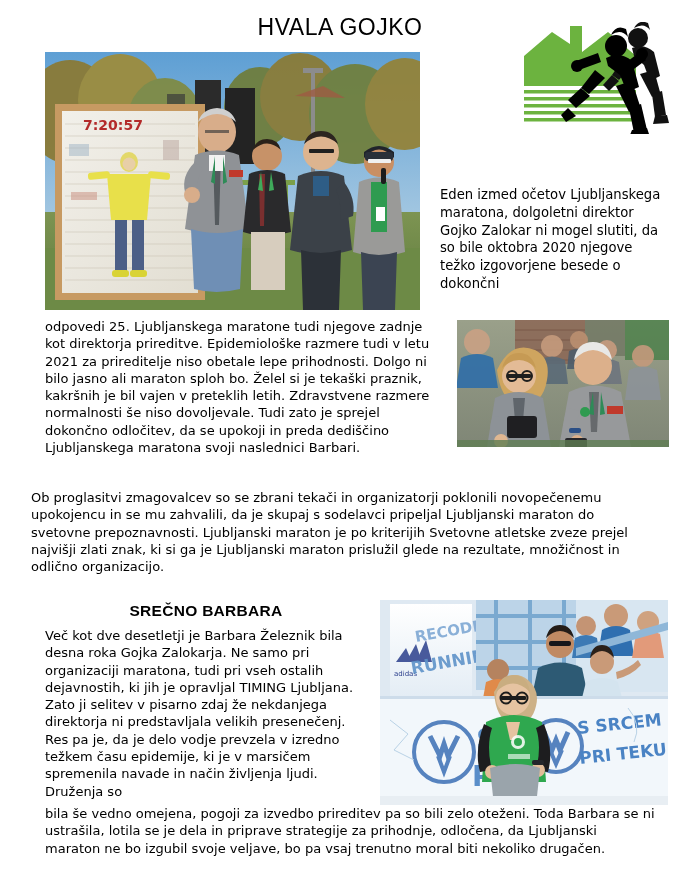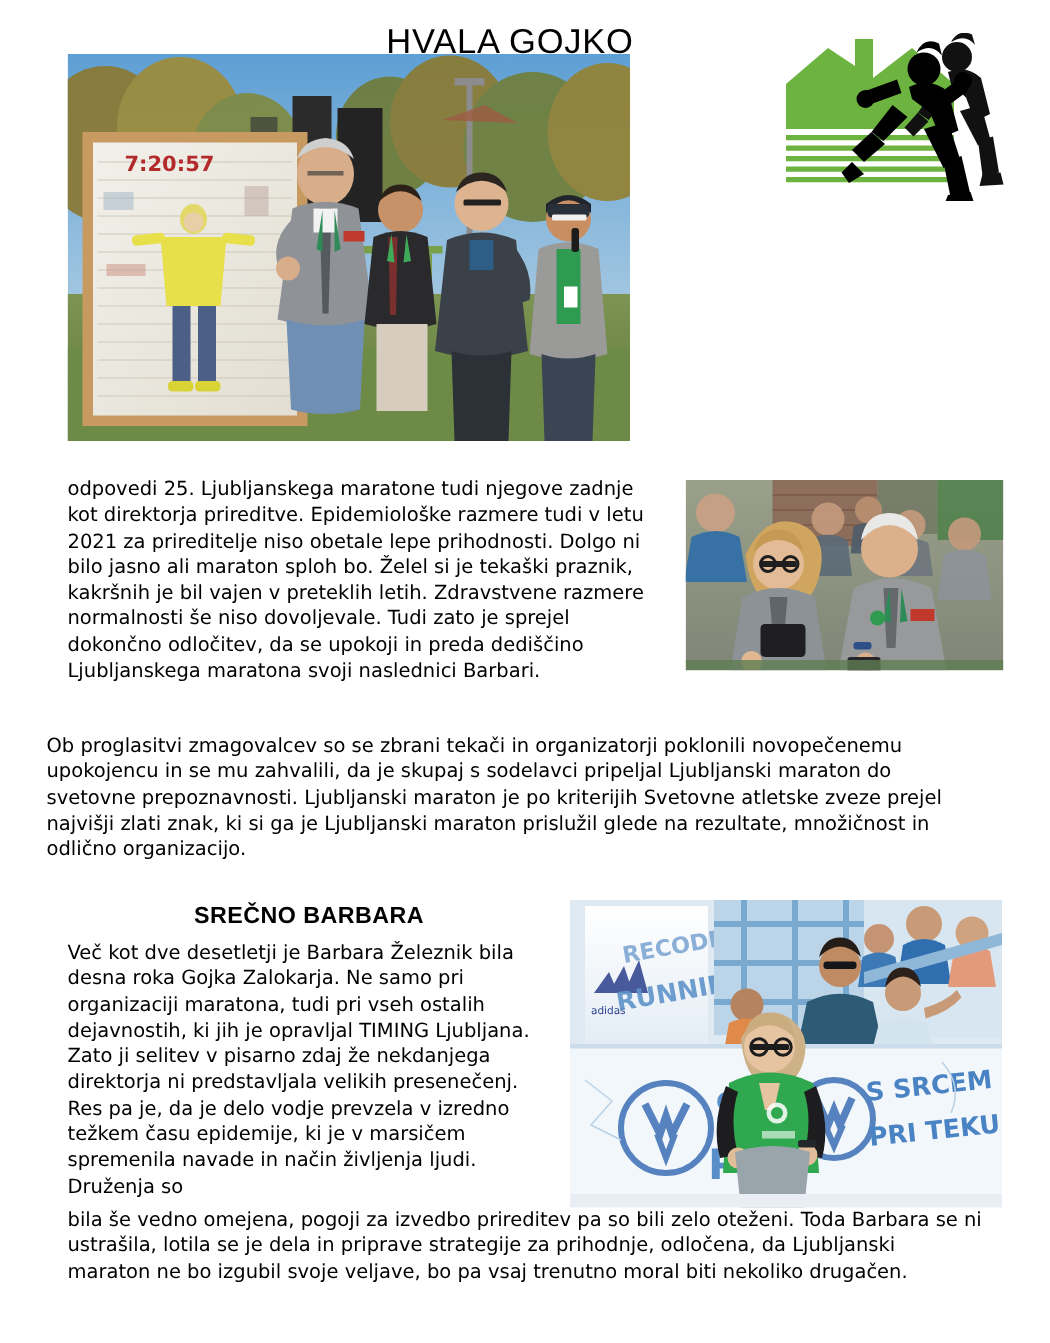--- a/index.html
+++ b/index.html
@@ -45,21 +45,21 @@
     line-height: 1.0;
   }
   .logo-w1 { font-size: 18.5px; font-weight: normal; letter-spacing: 0.4px; }
   .logo-w2 { font-size: 21px; font-weight: bold; letter-spacing: 0.2px; margin-top: 1px; }
   .logo-w3 { font-size: 24px; font-weight: bold; letter-spacing: 0.2px; margin-top: 1px; }
 
   
   .photo { position: absolute; overflow: hidden; }
   .photo svg { display: block; }
 
-  #photo-main   { left: 45px;  top: 36px;  width: 375px; height: 258px; }
+  #photo-main   { left: 45px;  top: 52px;  width: 375px; height: 258px; }
   #photo-pair   { left: 457px; top: 320px; width: 212px; height: 127px; }
   #photo-barbara{ left: 380px; top: 600px; width: 288px; height: 205px; }
 
   
   .txt {
     position: absolute;
     font-family: "DejaVu Sans", sans-serif;
     font-size: 13px;
     line-height: 1.33;
     color: #000;
@@ -262,20 +262,21 @@
           <path d="M56 86 l8 8 l-10 6 l-5 -7 z"></path>
           <path d="M89 40 l-22 8 l-3 -9 l22 -8 z"></path>
           <circle cx="65" cy="44" r="6"></circle>
           <path d="M112 42 l16 -12 l6 8 l-16 12 z"></path>
           <circle cx="130" cy="32" r="6"></circle>
         </g>
       </svg>
     </div>
   </div>
 
+  <div class="txt" id="side-par">Eden izmed očetov Ljubljanskega maratona, dolgoletni direktor Gojko Zalokar ni mogel slutiti, da so bile oktobra 2020 njegove težko izgovorjene besede o dokončni</div>
 
   <div class="photo" id="photo-pair">
     <svg width="212" height="127" viewBox="0 0 212 127">
       <defs>
         <linearGradient id="bgP" x1="0" y1="0" x2="0" y2="1">
           <stop offset="0%" stop-color="#9aa08a"></stop>
           <stop offset="100%" stop-color="#7f8676"></stop>
         </linearGradient>
       </defs>
       <rect x="0" y="0" width="212" height="127" fill="url(#bgP)"></rect>

